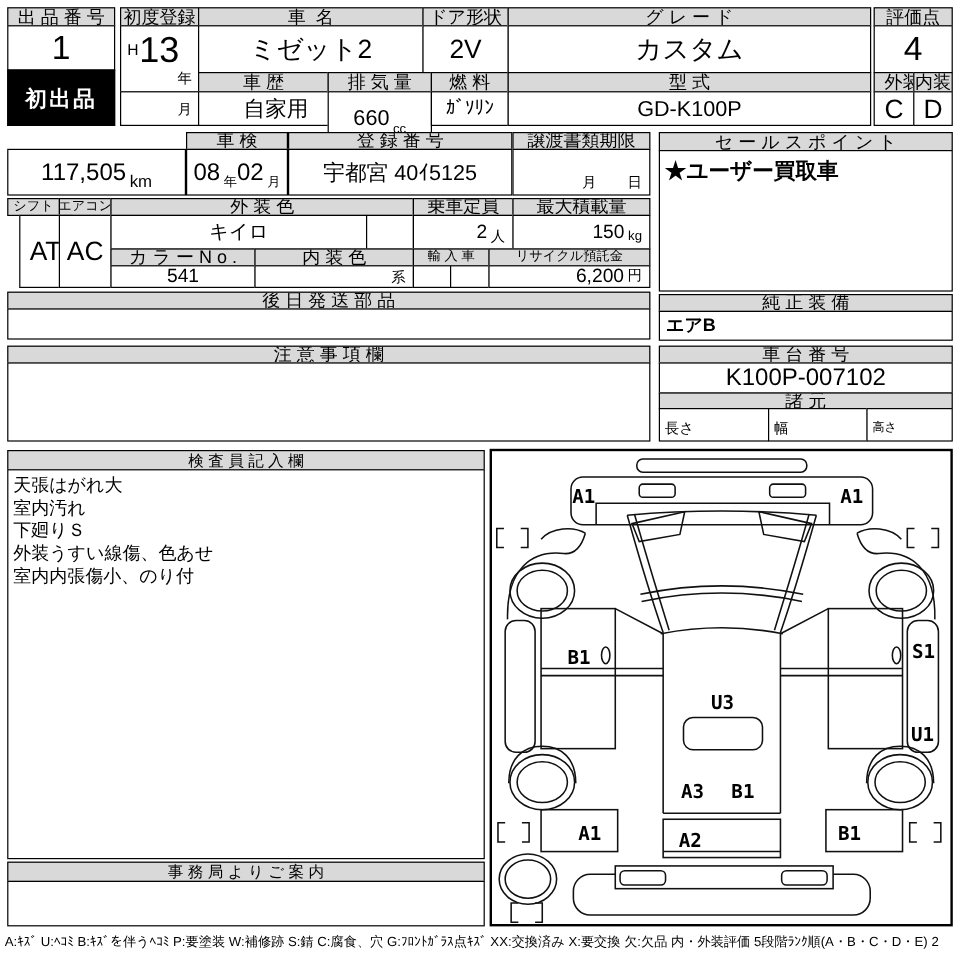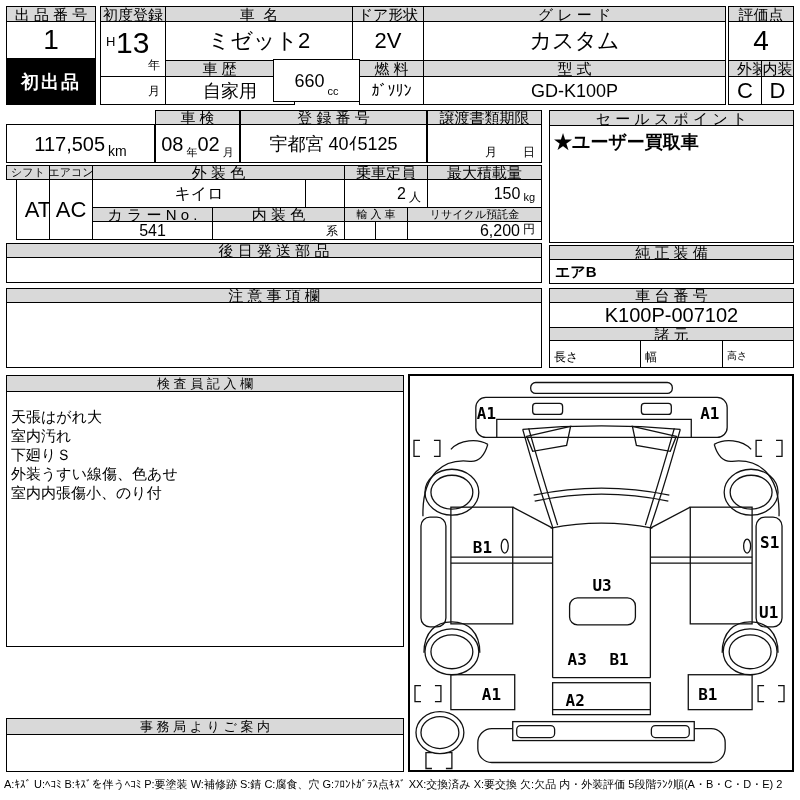--- a/index.html
+++ b/index.html
@@ -51,21 +51,21 @@
 <div class="cell hd" style="left:423px;top:6px;width:303px;height:16px">グ レ ー ド</div>
 <div class="cell val med" style="left:423px;top:21px;width:303px;height:40px">カスタム</div>
 
 <div class="cell hd" style="left:728px;top:6px;width:66px;height:16px">評価点</div>
 <div class="cell val big" style="left:728px;top:21px;width:66px;height:40px">4</div>
 
 <div class="cell hd" style="left:165px;top:60px;width:109px;height:17px">車 歴</div>
 <div class="cell val v18" style="left:165px;top:76px;width:130px;height:29px">自家用</div>
 
 <div class="cell hd" style="left:273px;top:60px;width:87px;height:17px">排 気 量</div>
-<div class="cell val v18" style="left:273px;top:59px;width:87px;height:43px">
+<div class="cell val v18" style="left:273px;top:76px;width:87px;height:43px">
   <span>660</span>
   <span class="unit">cc</span>
 </div>
 
 <div class="cell hd" style="left:359px;top:60px;width:65px;height:17px">燃 料</div>
 <div class="cell val v16" style="left:359px;top:76px;width:65px;height:29px">ｶﾞｿﾘﾝ</div>
 
 <div class="cell hd" style="left:423px;top:60px;width:303px;height:17px">型 式</div>
 <div class="cell val v18" style="left:423px;top:76px;width:303px;height:29px">GD-K100P</div>
 
@@ -153,21 +153,21 @@
   <span style="position:absolute;left:4px;top:8px;font-size:12px">長さ</span>
 </div>
 <div class="cell" style="left:640px;top:340px;width:83px;height:28px">
   <span style="position:absolute;left:4px;top:8px;font-size:12px">幅</span>
 </div>
 <div class="cell" style="left:722px;top:340px;width:72px;height:28px">
   <span style="position:absolute;left:4px;top:8px;font-size:10px">高さ</span>
 </div>
 
 <div class="cell hd" style="left:6px;top:375px;width:398px;height:17px;font-size:13px">検 査 員 記 入 欄</div>
-<div class="cell" style="left:6px;top:391px;width:398px;height:256px;padding:15px 4px">
+<div class="cell" style="left:6px;top:391px;width:398px;height:325px;padding:3px 4px">
   <div class="insp-line">天張はがれ大</div>
   <div class="insp-line">室内汚れ</div>
   <div class="insp-line">下廻りＳ</div>
   <div class="insp-line">外装うすい線傷、色あせ</div>
   <div class="insp-line">室内内張傷小、のり付</div>
 </div>
 
 <div class="cell hd" style="left:6px;top:718px;width:398px;height:17px;font-size:13px">事 務 局 よ り ご 案 内</div>
 <div class="cell" style="left:6px;top:734px;width:398px;height:38px"></div>
 

